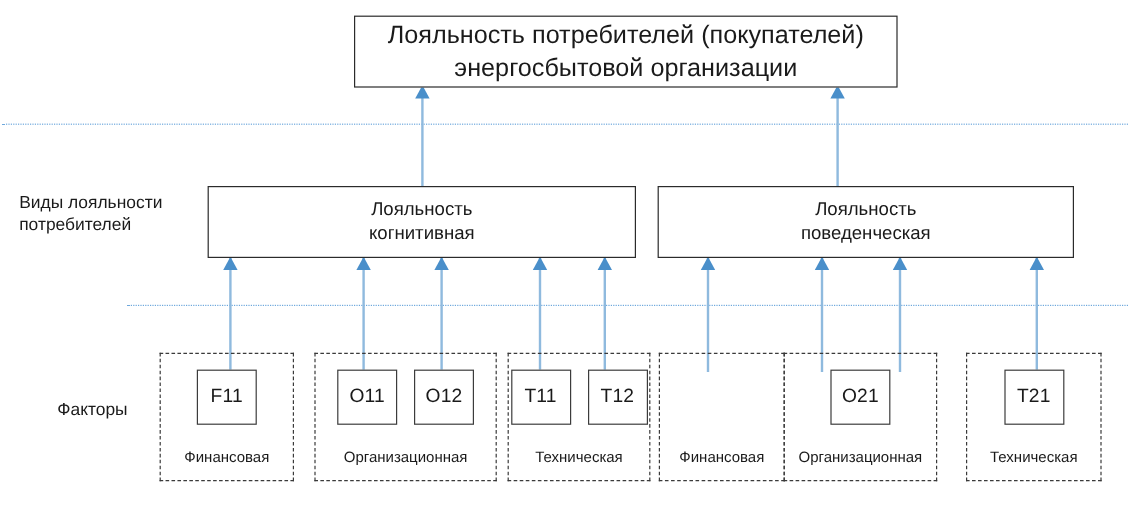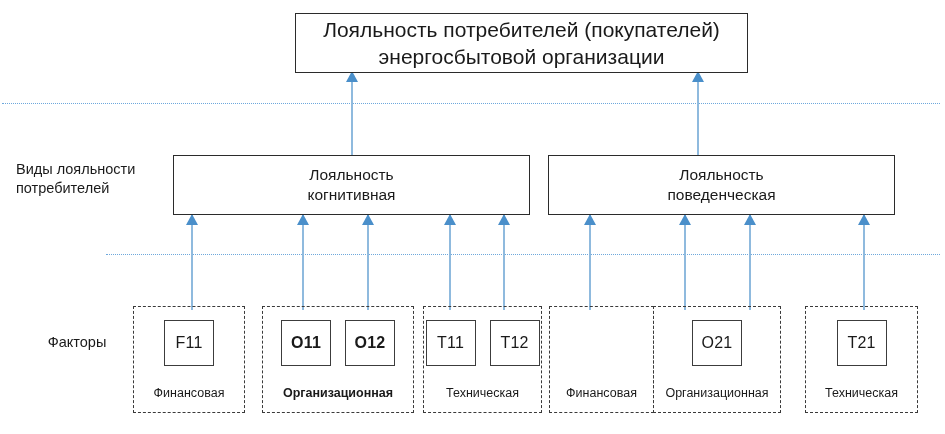--- a/index.html
+++ b/index.html
@@ -26,21 +26,21 @@
     z-index:6;
   }
   #top-box{left:295px;top:13px;width:453px;height:60px;font-size:21px;}
   .level2-box{font-size:15.5px;}
   #cognitive-box{left:173px;top:155px;width:357px;height:60px;}
   #behavioral-box{left:548px;top:155px;width:347px;height:60px;}
 
   
   .factor-group{
     position:absolute;
-    top:306px;height:107px;
+    top:294px;height:107px;
     border:1.5px dashed #3a3a3a;
     box-sizing:border-box;
     background:transparent;
     z-index:5;
   }
   .codes-row{
     position:absolute;left:0;right:0;top:13px;
     display:flex;justify-content:center;align-items:flex-start;
     gap:14px;
   }
@@ -173,21 +173,21 @@
     <div class="head"></div>
   </div>
 
   <div class="factor-group" style="left:133px;width:112px;">
     <div class="codes-row">
       <div class="code-box">F11</div>
     </div>
     <div class="group-caption">Финансовая</div>
   </div>
 
-  <div class="factor-group" style="left:262px;width:152px;font-weight:bold;">
+  <div class="factor-group" style="left:262px;width:152px;">
     <div class="codes-row">
       <div class="code-box">O11</div>
       <div class="code-box">O12</div>
     </div>
     <div class="group-caption">Организационная</div>
   </div>
 
   <div class="factor-group" style="left:423px;width:119px;">
     <div class="codes-row">
       <div class="code-box">T11</div>

